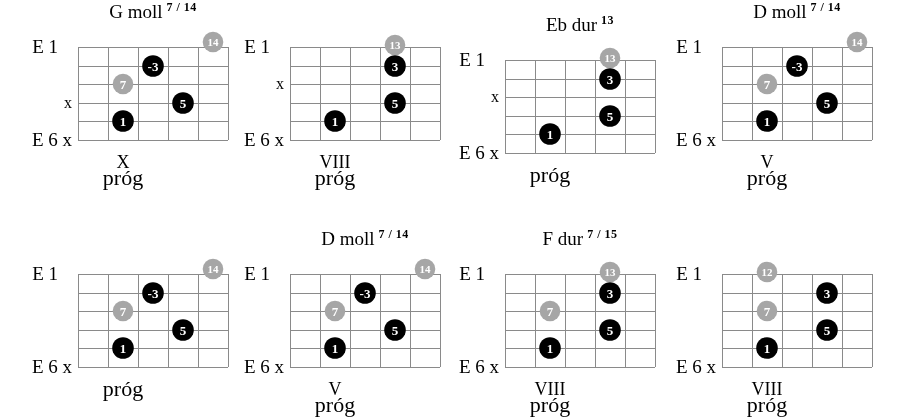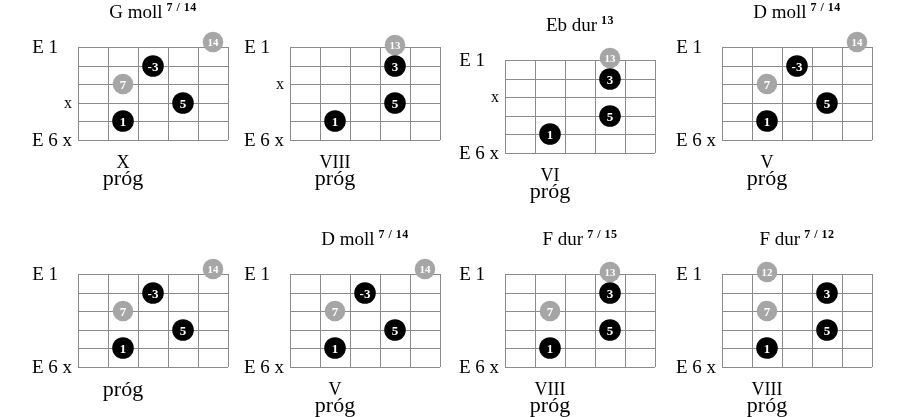--- a/index.html
+++ b/index.html
@@ -138,21 +138,20 @@
         <g>
           <circle cx="165" cy="76" r="10.8" fill="#000000"></circle>
           <text x="165" y="80.5" text-anchor="middle" font-size="13" font-weight="bold" fill="#ffffff">5</text>
         </g>
         <g>
           <circle cx="105" cy="94" r="10.8" fill="#000000"></circle>
           <text x="105" y="98.5" text-anchor="middle" font-size="13" font-weight="bold" fill="#ffffff">1</text>
         </g>
       </svg>
       <div class="pos">
-        <div class="roman">VI</div>
         <div class="word">próg</div>
       </div>
     </div>
     <div class="diagram" style="left: 662px; top: 0px;">
       <div class="title"><span class="name">D moll</span><span class="sup">7 / 14</span></div>
       <svg class="board" width="230" height="126" viewBox="0 0 230 126">
         <g stroke="#8a8a8a" stroke-width="1" shape-rendering="crispEdges">
           <line x1="60" y1="20.5" x2="210" y2="20.5"></line>
           <line x1="60" y1="39.5" x2="210" y2="39.5"></line>
           <line x1="60" y1="57.5" x2="210" y2="57.5"></line>
@@ -321,21 +320,20 @@
           <circle cx="105" cy="94" r="10.8" fill="#000000"></circle>
           <text x="105" y="98.5" text-anchor="middle" font-size="13" font-weight="bold" fill="#ffffff">1</text>
         </g>
       </svg>
       <div class="pos">
         <div class="roman">VIII</div>
         <div class="word">próg</div>
       </div>
     </div>
     <div class="diagram" style="left: 662px; top: 227px;">
-      <div class="title"><span class="name">F dur</span><span class="sup">7 / 12</span></div>
       <svg class="board" width="230" height="126" viewBox="0 0 230 126">
         <g stroke="#8a8a8a" stroke-width="1" shape-rendering="crispEdges">
           <line x1="60" y1="20.5" x2="210" y2="20.5"></line>
           <line x1="60" y1="39.5" x2="210" y2="39.5"></line>
           <line x1="60" y1="57.5" x2="210" y2="57.5"></line>
           <line x1="60" y1="76.5" x2="210" y2="76.5"></line>
           <line x1="60" y1="94.5" x2="210" y2="94.5"></line>
           <line x1="60" y1="113.5" x2="210" y2="113.5"></line>
           <line x1="60.5" y1="20" x2="60.5" y2="113"></line>
           <line x1="90.5" y1="20" x2="90.5" y2="113"></line>

